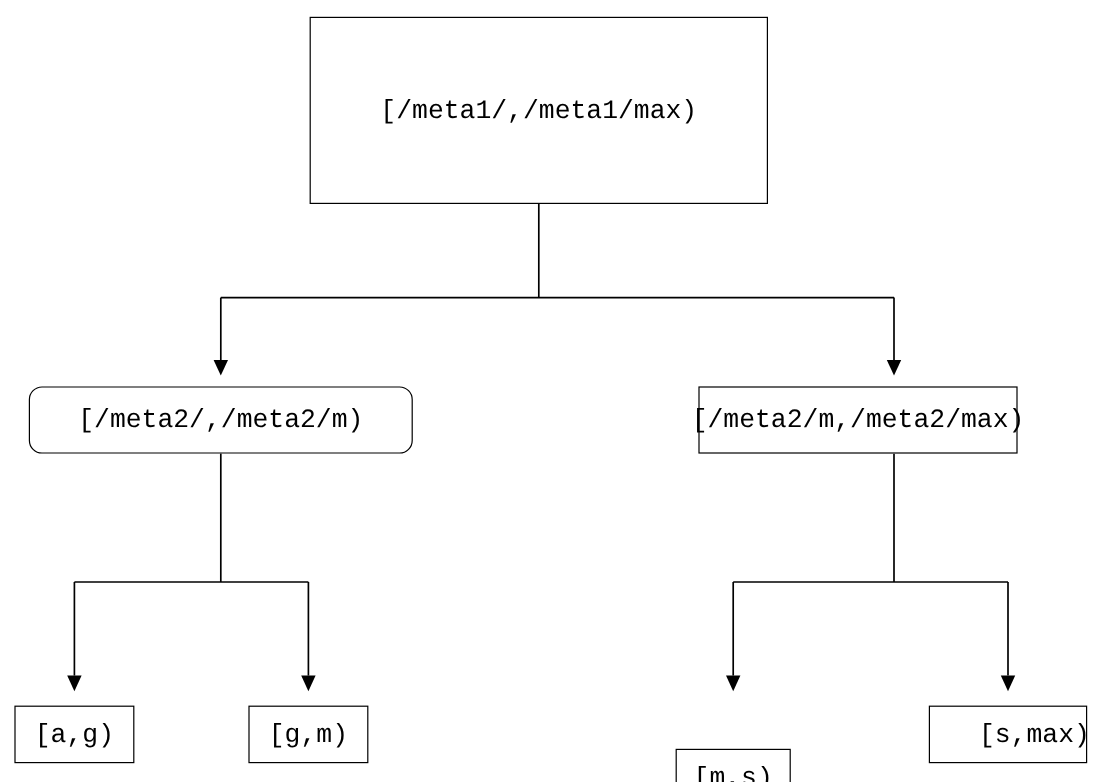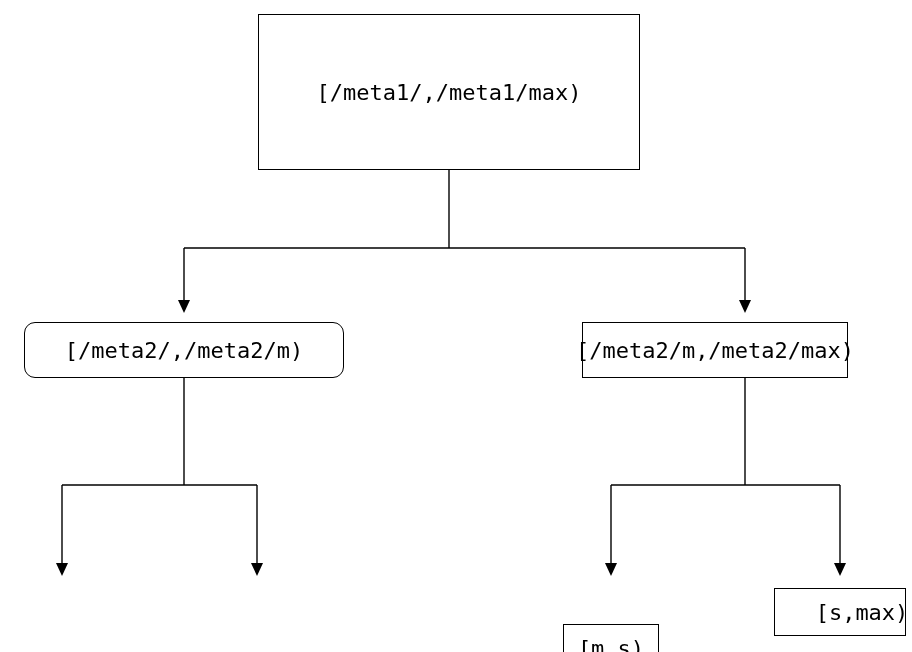--- a/index.html
+++ b/index.html
@@ -40,20 +40,21 @@
     box-sizing: border-box;
     border: 1.5px solid #000000;
     background: #ffffff;
     color: #000000;
     display: flex;
     align-items: center;
     justify-content: center;
     font-size: 22px;
     white-space: nowrap;
     letter-spacing: 0;
+    font-family: Liberation Mono, monospace;
   }
 </style>
 </head>
 <body>
 
 <div class="canvas">
 
   <svg class="edges" viewBox="0 0 912 652" aria-hidden="true">
 
     <g>
@@ -95,19 +96,21 @@
       <polygon points="834,563 846,563 840,576"></polygon>
     </g>
   </svg>
 
   <div class="node" style="left:258px; top:14px; width:382px; height:156px;">[/meta1/,/meta1/max)</div>
 
   <div class="node" style="left:24px; top:322px; width:320px; height:56px;border-radius:11px;">[/meta2/,/meta2/m)</div>
 
   <div class="node" style="left:582px; top:322px; width:266px; height:56px;">[/meta2/m,/meta2/max)</div>
 
+  <div class="node" style="left:12px; top:588px; width:100px; height:48px;">[a,g)</div>
 
+  <div class="node" style="left:207px; top:588px; width:100px; height:48px;">[g,m)</div>
 
   <div class="node" style="left:563px; top:588px; width:96px; height:48px;margin-top:36px;">[m,s)</div>
 
   <div class="node" style="left:774px; top:588px; width:132px; height:48px;padding-left:44px;">[s,max)</div>
 
 </div>
 
 </body></html>

